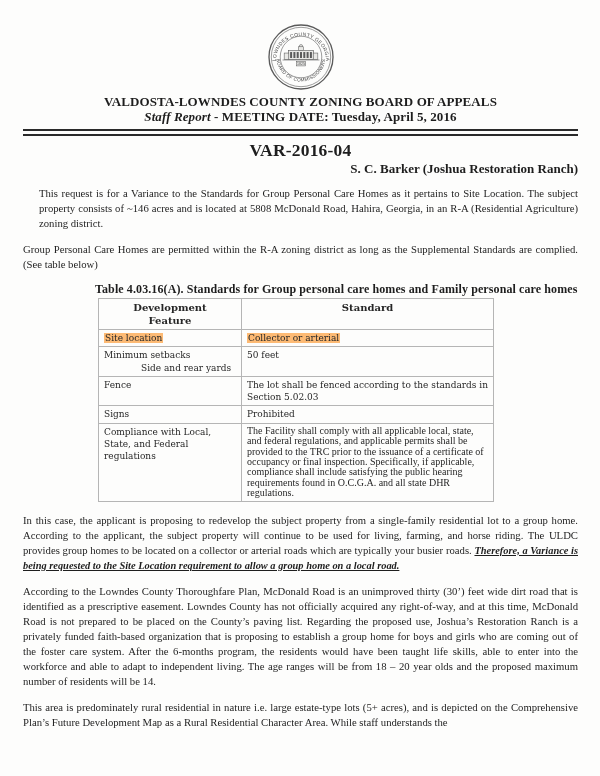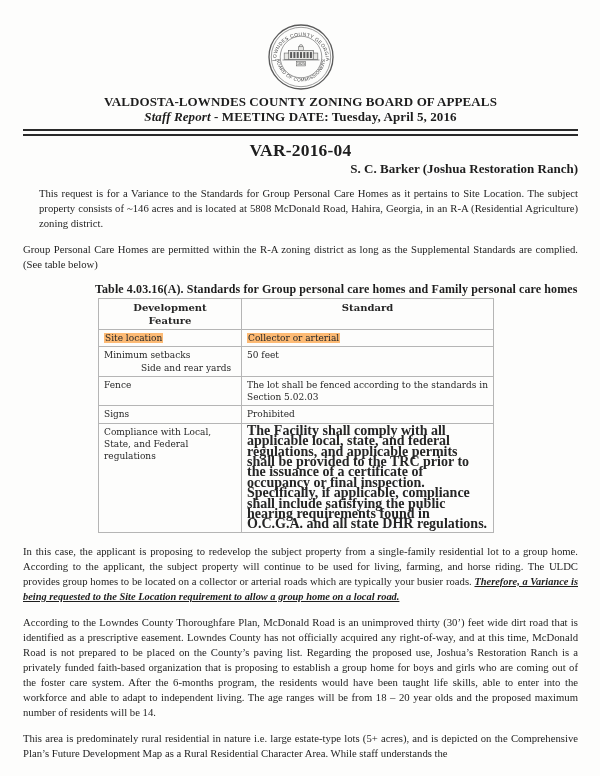--- a/index.html
+++ b/index.html
@@ -53,21 +53,21 @@
   }
   table.standards th {
     text-align:center; font-size:10px; line-height:13px; padding:2px 15px;
     font-weight:bold;
   }
   col.c-feature { width:143px; }
   col.c-standard { width:252px; }
   .hl { background:#fdba74; padding:0 1px; }
   .indent2 { display:block; padding-left:37px; }
   td.vbottom { vertical-align:bottom; }
-  td.fine { font-family:"Liberation Serif", serif; font-size:14px; line-height:10.4px;font-weight:bold; }
+  td.fine { font-family:"Liberation Serif", serif; font-size:10px; line-height:10.4px; }
 </style>
 </head>
 <body>
 
 <div class="page">
 
   <div class="seal-wrap">
     <svg width="66" height="66" viewBox="0 0 100 100">
       <defs>
         <path id="arcTop" d="M 12,56 a 38,38 0 0 1 76,0"></path>

